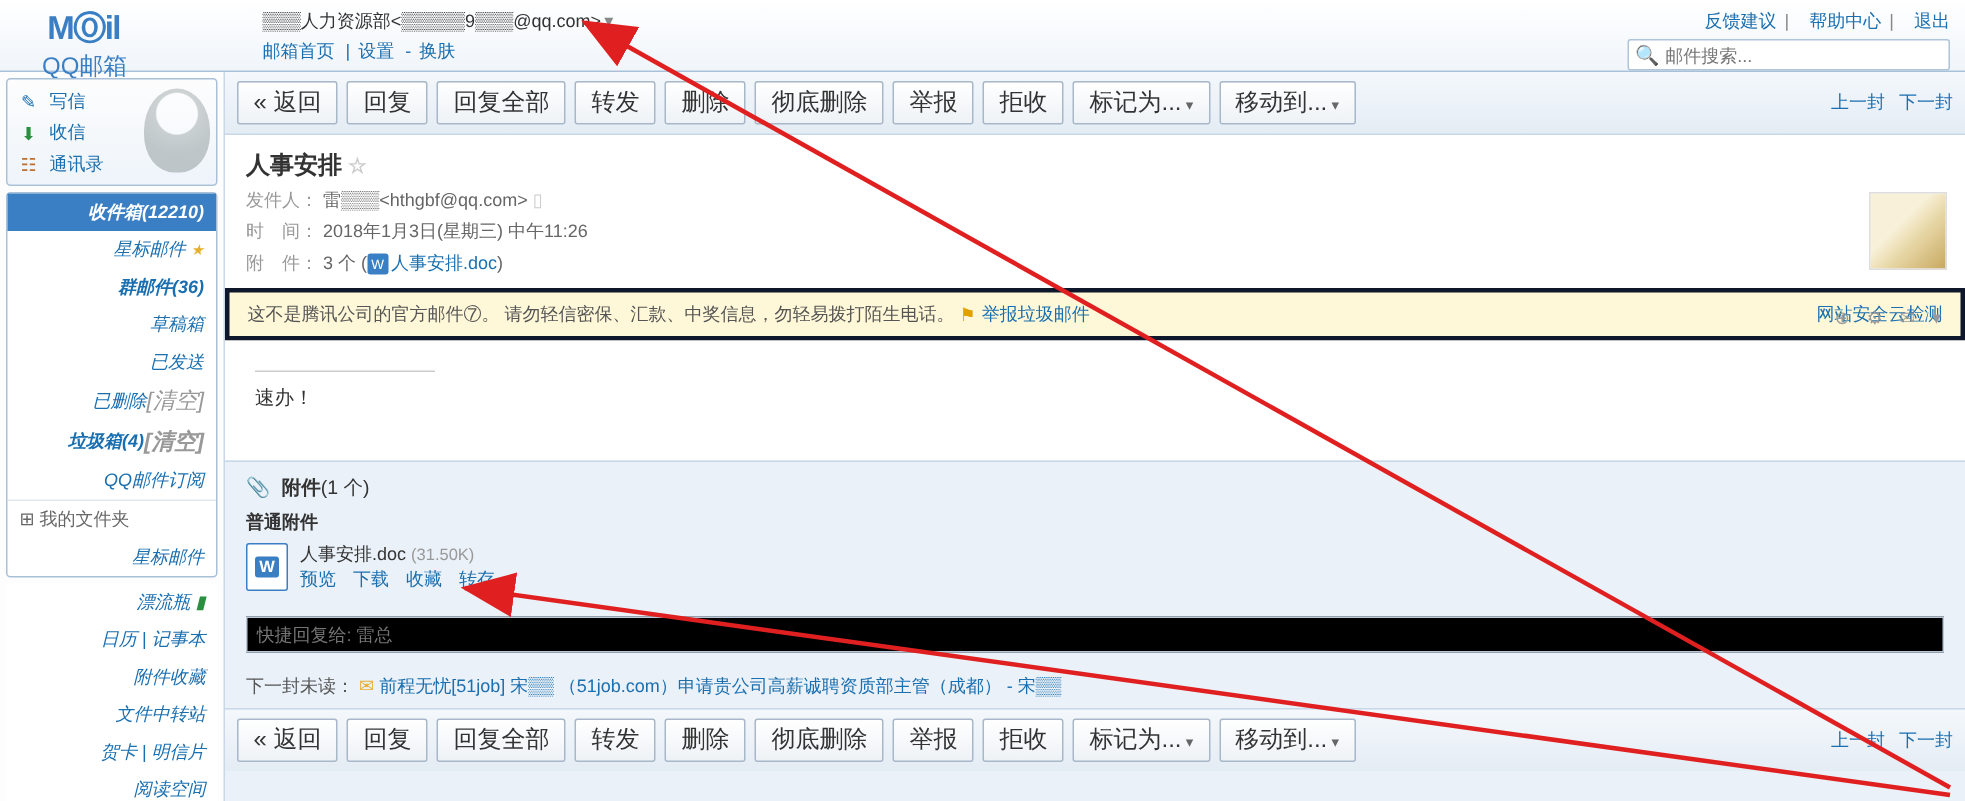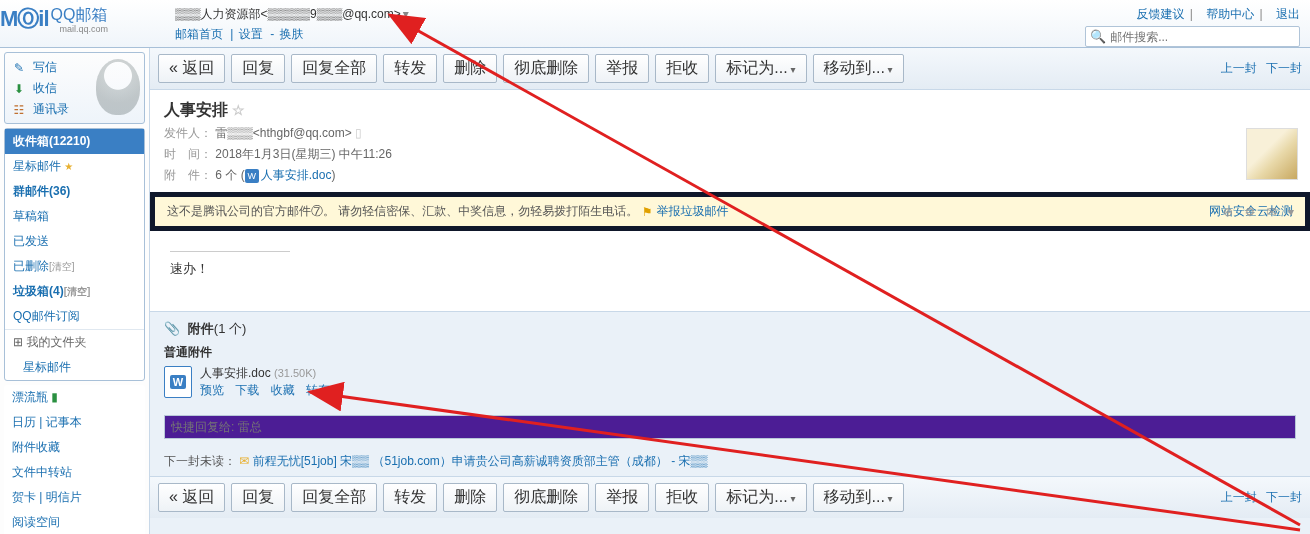--- a/index.html
+++ b/index.html
@@ -1,21 +1,21 @@
 <!DOCTYPE html>
 <html><head>
 <meta charset="utf-8">
 <style>
 * { box-sizing: border-box; margin: 0; padding: 0; }
 body { font-family: "Microsoft YaHei", Arial, sans-serif; font-size: 12px; color: #333; background: #fff; width: 1310px; height: 534px; overflow: hidden; position: relative; }
 a { text-decoration: none; color: #1a6fb0; cursor: pointer; }
 
 
 .header { height: 48px; background: linear-gradient(#fff, #f0f5fa); border-bottom: 1px solid #a8c0d8; position: relative; }
-.logo-area { position: absolute; left: 0; top: 4px; display: flex; align-items: center; }
+.logo-area { position: absolute; left: 26px; top: 4px; display: flex; align-items: center; flex-direction: column; }
 .logo-text { font-size: 22px; font-weight: bold; color: #3a7fc4; letter-spacing: -1px; }
 .logo-sub { font-size: 16px; color: #3a7fc4; margin-left: 2px; }
 .logo-domain { font-size: 9px; color: #888; display:block; margin-top:-2px; margin-left:11px;}
 .user-line { position: absolute; left: 175px; top: 6px; font-size: 12px; color: #333; }
 .user-dropdown { color:#888; margin-left:2px; }
 .nav-links { position: absolute; left: 175px; top: 26px; font-size: 12px; }
 .nav-links a, .nav-links span { color: #1a6fb0; margin-right: 2px; }
 .nav-sep { color: #888; margin: 0 2px; }
 .header-right { position: absolute; right: 10px; top: 6px; font-size: 12px; }
 .header-right a { color: #1a6fb0; margin-left: 8px; }
@@ -29,23 +29,23 @@
 .content { flex: 1; background: #eaf1f8; overflow: hidden; position: relative; }
 
 
 .action-box { border: 1px solid #a8c0d8; margin: 4px; background: linear-gradient(#fdfdfd,#eef4fa); border-radius: 3px; padding: 4px 6px; position:relative; height:72px;}
 .action-item { display: flex; align-items: center; padding: 2px 0; font-size: 12px; color: #1a6fb0; cursor: pointer; }
 .action-item .aicon { width: 16px; height: 16px; margin-right: 6px; display: inline-flex; align-items:center; justify-content:center; }
 .penguin { position:absolute; right:4px; top:6px; width:44px; height:56px; background: radial-gradient(circle at 50% 30%, #fff 30%, #455 32%, #233 60%); border-radius: 50% 50% 45% 45%; opacity:0.25;}
 
 
 .folder-section { border: 1px solid #a8c0d8; margin: 0 4px 4px 4px; border-radius: 3px; background: #fff; }
-.folder-item { padding: 4px 8px; font-size: 12px; color: #1a6fb0; cursor: pointer; display: flex; justify-content: flex-start; align-items:center; }
+.folder-item { padding: 4px 8px; font-size: 12px; color: #1a6fb0; cursor: pointer; display: flex; justify-content: flex-end; align-items:center;font-style:italic; }
 .folder-item.selected { background: #3a7fc4; color: #fff; font-weight: bold; }
-.folder-item .empty-link { color: #999; font-size: 10px; }
+.folder-item .empty-link { color: #999; font-size: 15px; }
 .folder-star { color:#e8b030; font-size:10px;}
 .folder-group-title { padding: 4px 8px; color: #666; font-size: 12px; border-top:1px solid #e0e8f0;}
 .folder-sub { padding-left: 18px; }
 .folder-extra { border:none; margin:2px 4px;}
 .folder-extra .folder-item { color:#1a6fb0;}
 
 
 .toolbar { background: linear-gradient(#f4f8fc,#e4ecf4); border-bottom: 1px solid #c8d8e8; padding: 6px 8px; display: flex; align-items: center; gap: 6px; }
 .tbtn { background: linear-gradient(#fff,#eef2f6); border: 1px solid #a8b8c8; border-radius: 2px; padding: 3px 10px; font-size: 16px; cursor: pointer; color: #333; }
 .tbtn.drop::after { content: " ▾"; color: #666; font-size:10px; }
@@ -58,21 +58,21 @@
 .mail-subject .star { color: #ccc; font-size: 14px; margin-left: 4px; cursor:pointer;}
 .mail-meta { font-size: 12px; color: #666; margin-top: 4px; }
 .mail-meta .label { color: #999; }
 .mail-meta a { color: #1a6fb0; }
 .attach-link { color:#1a6fb0; }
 .wicon { display:inline-block; width:14px; height:14px; background:#3a7fc4; color:#fff; font-size:9px; text-align:center; line-height:14px; border-radius:2px; vertical-align:middle; margin-right:2px;}
 .avatar { position:absolute; right:12px; top:38px; width:52px; height:52px; border:1px solid #ddd; background: linear-gradient(135deg,#f8f0d8 40%,#e8d8a8 60%, #c8a860 100%); }
 .mail-tools { position:absolute; right:12px; top:115px; color:#999; font-size:12px; letter-spacing:4px;}
 
 
-.warn-bar { background: #fff8d8; border: 5px solid #0f172a; padding: 6px 12px; font-size: 12px; color: #555; display: flex; align-items: center; }
+.warn-bar { background: #fff8d8; border: 3px solid #0f172a; padding: 6px 12px; font-size: 12px; color: #555; display: flex; align-items: center; }
 .warn-bar .warn-right { margin-left: auto; }
 .warn-icon { color:#e0a000; margin-right:4px;}
 
 
 .mail-body { background: #fff; padding: 10px 20px 20px 20px; font-size: 13px; min-height: 80px; }
 .body-sep { border:none; border-top:1px solid #ccc; width:120px; margin:10px 0 8px 0;}
 
 
 .attach-section { background: #eaf1f8; border-top: 1px solid #c8d8e8; padding: 8px 14px; }
 .attach-title { font-size: 13px; font-weight: bold; color: #333; margin-bottom: 6px; }
@@ -80,21 +80,21 @@
 .attach-sub { font-size: 12px; font-weight: bold; margin-bottom: 4px; }
 .attach-file { display: flex; align-items: center; gap: 8px; }
 .file-icon { width: 28px; height: 32px; background:#fff; border:1px solid #3a7fc4; border-radius:2px; display:flex; align-items:center; justify-content:center;}
 .file-icon .wmark { background:#3a7fc4; color:#fff; font-size:11px; padding:1px 3px; border-radius:2px; font-weight:bold;}
 .file-info .fname { font-size: 12px; color: #333; }
 .file-info .fsize { color: #999; font-size: 11px; }
 .file-actions a { font-size: 12px; margin-right: 8px; }
 
 
 .quick-reply { padding: 8px 14px; background: #eaf1f8; }
-.quick-reply input { width: 100%; border: 1px solid #b8c8d8; padding: 4px 6px; font-size: 12px; color: #888; background:#4c1d95;}
+.quick-reply input { width: 100%; border: 1px solid #b8c8d8; padding: 4px 6px; font-size: 12px; color: #888; background:#000000;}
 
 
 .next-hint { padding: 6px 14px; font-size: 12px; color: #555; background:#eaf1f8;}
 .next-hint .envico { color:#e8b030;}
 
 
 .arrow-canvas { position:absolute; left:0; top:0; pointer-events:none; }
 </style>
 </head>
 <body>
@@ -231,21 +231,21 @@
         <span class="label">发件人：</span>
         <span>雷▒▒▒&lt;hthgbf@qq.com&gt;</span>
         <span style="color:#ccc">▯</span>
       </div>
       <div class="mail-meta">
         <span class="label">时　间：</span>
         <span>2018年1月3日(星期三) 中午11:26</span>
       </div>
       <div class="mail-meta">
         <span class="label">附　件：</span>
-        <span>6 个</span>
+        <span>3 个</span>
         (<span class="wicon">W</span><a class="attach-link">人事安排.doc</a>)
       </div>
       <div class="avatar"></div>
       <div class="mail-tools">⊕ ⚙ ✉ ▾</div>
     </div>
 
     <div class="warn-bar">
       <span>这不是腾讯公司的官方邮件⑦。  请勿轻信密保、汇款、中奖信息，勿轻易拨打陌生电话。</span>
       &nbsp;<span class="warn-icon">⚑</span>
       <a>举报垃圾邮件</a>

